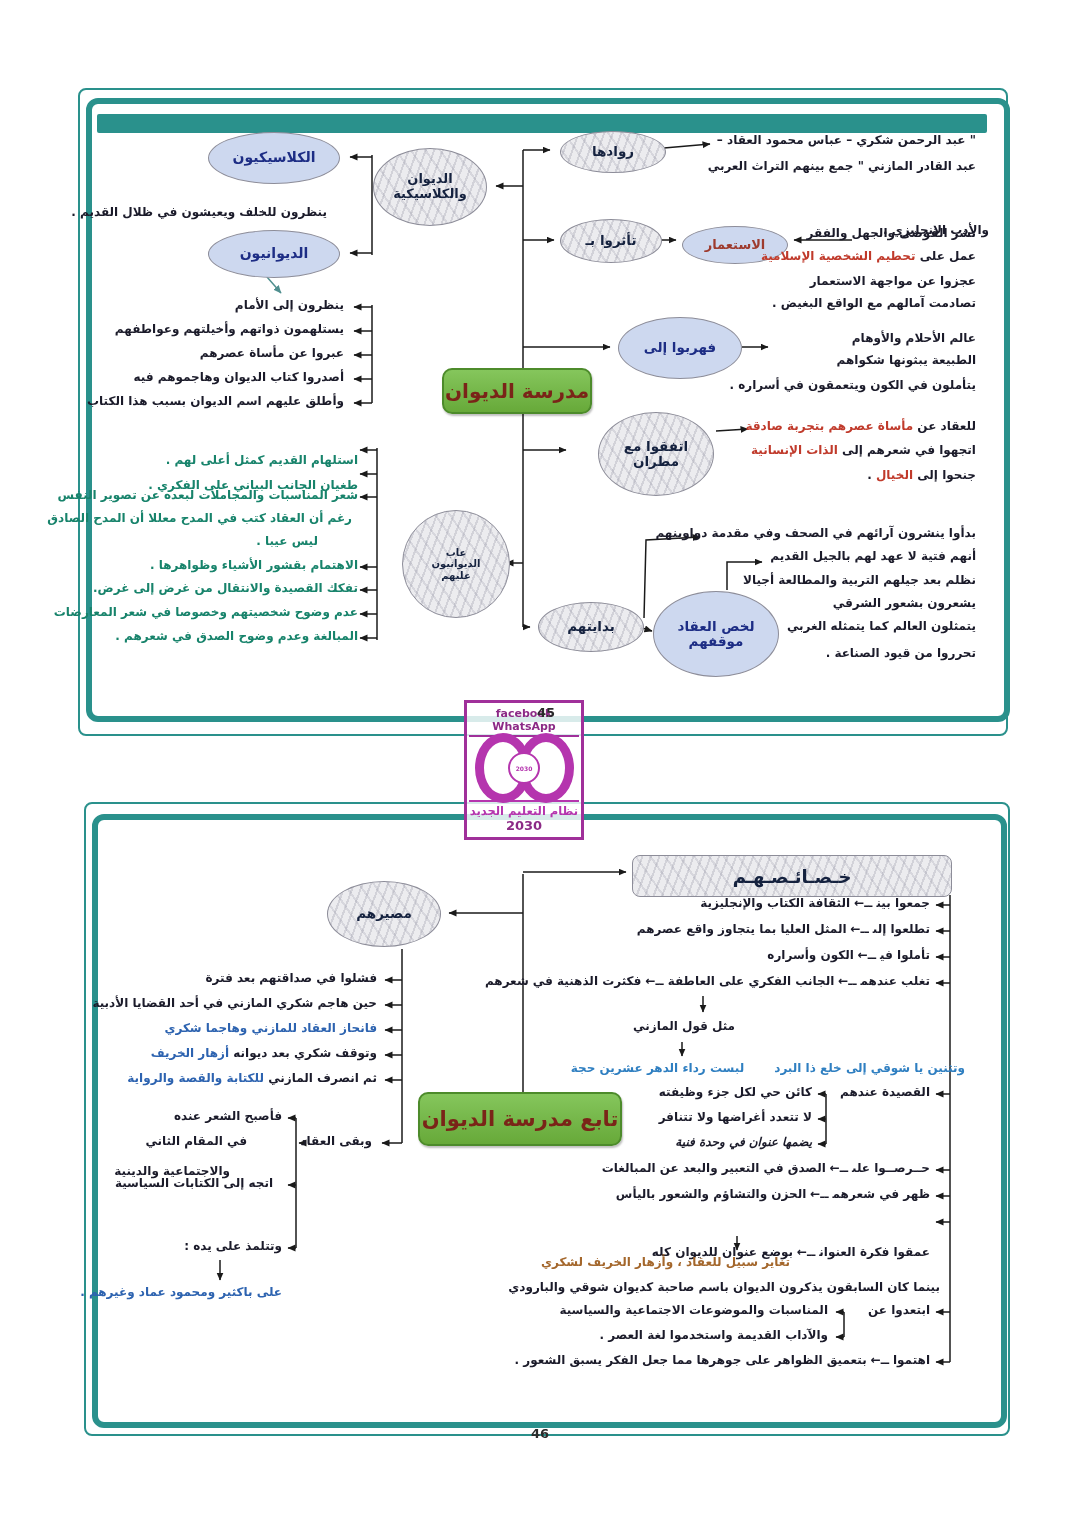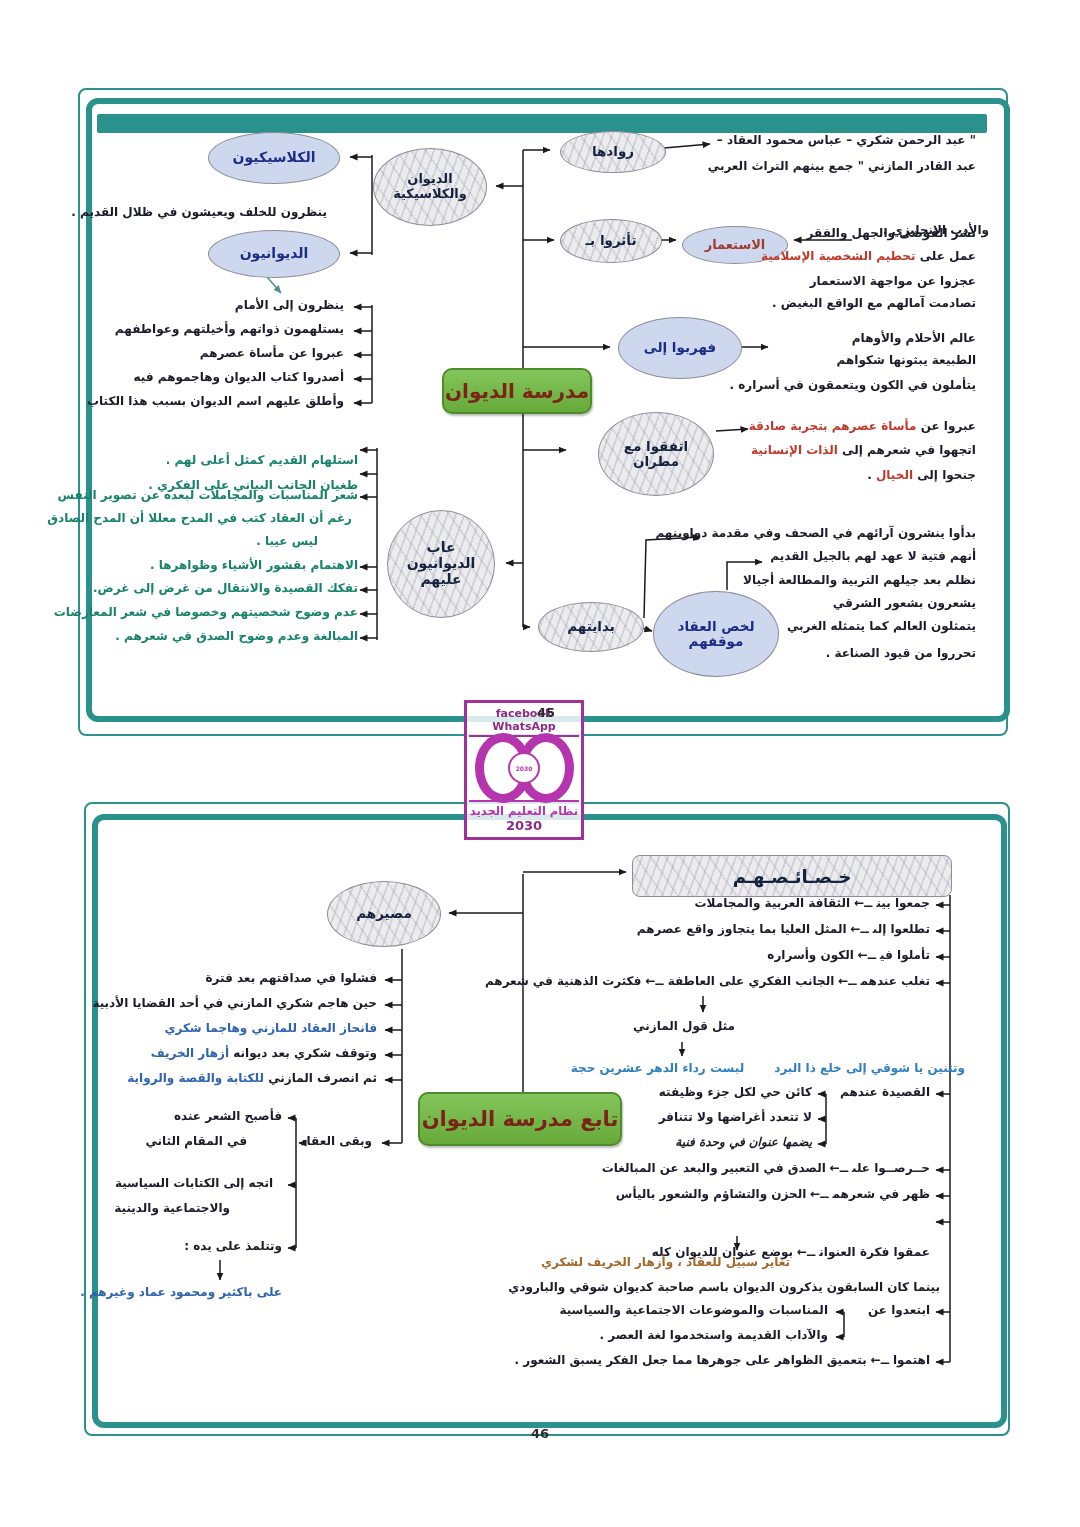--- a/index.html
+++ b/index.html
@@ -186,40 +186,40 @@
   <div class="t" style="right:104px;top:353px;">الطبيعة يبثونها شكواهم</div>
   <div class="t" style="right:104px;top:378px;">يتأملون في الكون ويتعمقون في أسراره .</div>
 
   <div class="gbox" style="left:442px;top:368px;width:146px;height:42px;font-size:20px;">مدرسة الديوان</div>
 
   <div class="oval marble" style="left:598px;top:412px;width:114px;height:82px;">
     <span>اتفقوا مع</span>
     <span>مطران</span>
   </div>
   <div class="t" style="right:104px;top:419px;">
-    <span>عبروا عن </span><span class="red">مأساة عصرهم بتجربة صادقة</span>
+    <span>للعقاد عن </span><span class="red">مأساة عصرهم بتجربة صادقة</span>
   </div>
   <div class="t" style="right:104px;top:443px;">
     <span>اتجهوا في شعرهم إلى </span><span class="red">الذات الإنسانية</span>
   </div>
   <div class="t" style="right:104px;top:468px;">
     <span>جنحوا إلى </span><span class="red">الخيال</span><span> .</span>
   </div>
 
   <div class="t grn" style="right:722px;top:453px;">استلهام القديم كمثل أعلى لهم .</div>
   <div class="t grn" style="right:722px;top:478px;text-align:right;">طغيان الجانب البياني على الفكري .</div>
   <div class="t grn" style="right:722px;top:488px;">شعر المناسبات والمجاملات لبعده عن تصوير النفس</div>
   <div class="t grn" style="right:728px;top:511px;">رغم أن العقاد كتب في المدح معللا أن المدح الصادق</div>
   <div class="t grn" style="right:762px;top:534px;">ليس عيبا .</div>
   <div class="t grn" style="right:722px;top:558px;">الاهتمام بقشور الأشياء وظواهرها .</div>
   <div class="t grn" style="right:722px;top:581px;">تفكك القصيدة والانتقال من غرض إلى غرض.</div>
   <div class="t grn" style="right:722px;top:605px;">عدم وضوح شخصيتهم وخصوصا في شعر المعارضات</div>
   <div class="t grn" style="right:722px;top:629px;">المبالغة وعدم وضوح الصدق في شعرهم .</div>
 
-  <div class="oval marble" style="left:387px;top:510px;width:106px;height:106px;font-size:14px;">
+  <div class="oval marble" style="left:402px;top:510px;width:106px;height:106px;font-size:10px;">
     <span>عاب</span>
     <span>الديوانيون</span>
     <span>عليهم</span>
   </div>
 
   <div class="oval marble" style="left:538px;top:602px;width:104px;height:48px;">
     <span>بدايتهم</span>
   </div>
   <div class="oval blue" style="left:653px;top:591px;width:124px;height:84px;">
     <span>لخص العقاد</span>
@@ -242,21 +242,21 @@
         <span>2030</span>
       </div>
     </div>
     <div class="stamp-name">نظام التعليم الجديد</div>
     <div class="stamp-year">2030</div>
   </div>
 
   <div class="mbox marble" style="left:632px;top:855px;width:318px;height:40px;">خـصـائـصـهـم</div>
 
   <div class="t" style="right:150px;top:896px;">
-    <span>جمعوا بين</span><span class="ar">ــ←</span><span>الثقافة العربية والمجاملات</span>
+    <span>جمعوا بين</span><span class="ar">ــ←</span><span>الثقافة الكتاب والإنجليزية</span>
   </div>
   <div class="t" style="right:150px;top:922px;">
     <span>تطلعوا إلى</span><span class="ar">ــ←</span><span>المثل العليا بما يتجاوز واقع عصرهم</span>
   </div>
   <div class="t" style="right:150px;top:948px;">
     <span>تأملوا في</span><span class="ar">ــ←</span><span>الكون وأسراره</span>
   </div>
   <div class="t" style="right:150px;top:974px;">
     <span>تغلب عندهم</span><span class="ar">ــ←</span><span>الجانب الفكري على العاطفة</span><span class="ar">ــ←</span><span>فكثرت الذهنية في شعرهم</span>
   </div>
@@ -310,19 +310,19 @@
   <div class="t" style="right:703px;top:1071px;">
     <span>ثم انصرف المازني </span><span class="blue">للكتابة والقصة والرواية</span>
   </div>
 
   <div class="gbox" style="left:418px;top:1092px;width:200px;height:50px;font-size:21px;">تابع مدرسة الديوان</div>
   <div class="t" style="right:708px;top:1134px;">وبقى العقاد</div>
 
   <div class="t" style="right:798px;top:1109px;">فأصبح الشعر عنده</div>
   <div class="t" style="right:833px;top:1134px;">في المقام الثاني</div>
   <div class="t" style="right:807px;top:1176px;">اتجه إلى الكتابات السياسية</div>
-  <div class="t" style="right:850px;top:1201px;">والاجتماعية والدينية</div>
+  <div class="t" style="right:850px;top:1164px;">والاجتماعية والدينية</div>
   <div class="t" style="right:798px;top:1239px;">وتتلمذ على يده :</div>
   <div class="t blue" style="right:798px;top:1285px;">على باكثير ومحمود عماد وغيرهم .</div>
 
   <div class="pagenum" style="left:531px;top:1426px;">46</div>
 
 </div>
 
 </body></html>

